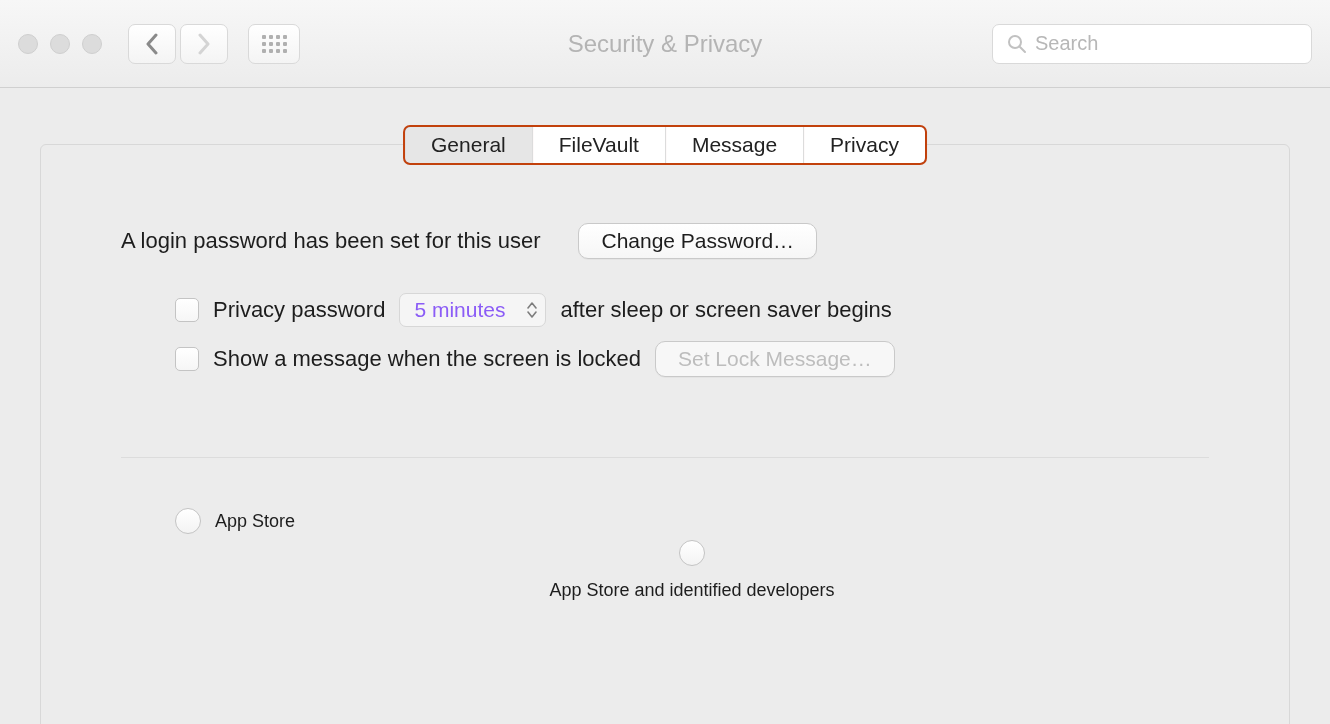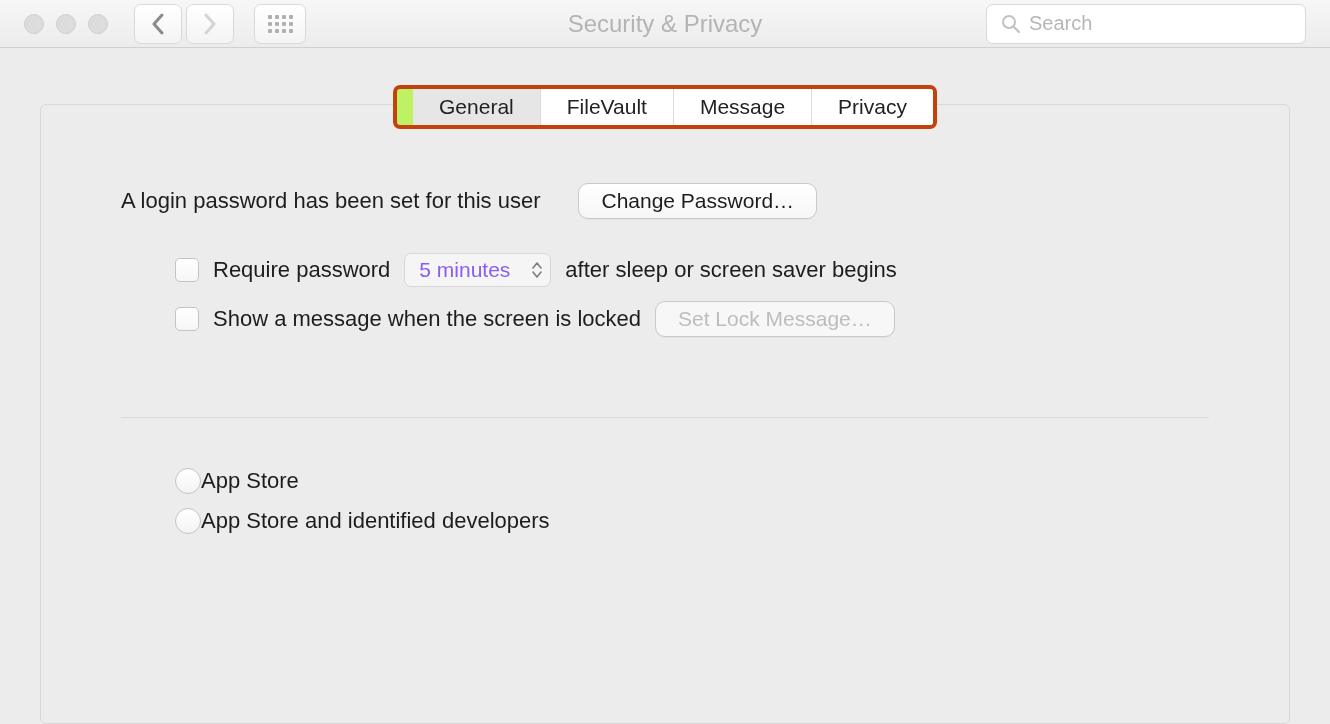--- a/index.html
+++ b/index.html
@@ -8,26 +8,26 @@
     width: 1330px; height: 724px;
     font-family: -apple-system, "Helvetica Neue", Helvetica, Arial, sans-serif;
     background: #ececec;
     color: #1d1d1d;
     -webkit-font-smoothing: antialiased;
     overflow: hidden;
   }
 
   
   .toolbar {
-    height: 48px;
+    height: 88px;
     background: linear-gradient(#f7f7f7, #ececec);
     border-bottom: 1px solid #d0d0d0;
     display: flex;
     align-items: center;
-    padding: 0 24px;
+    padding: 0 18px;
     position: relative;
   }
   .traffic-lights {
     display: flex;
     gap: 12px;
     margin-right: 26px;
   }
   .traffic-light {
     width: 20px; height: 20px;
     border-radius: 50%;
@@ -105,26 +105,25 @@
     position: relative;
   }
 
   
   .tabs {
     position: absolute;
     top: 37px;
     left: 50%;
     transform: translateX(-50%);
     display: flex;
-    border: 4px solid #c2410c;
+    border: 2px solid #c2410c;
     border-radius: 7px;
     overflow: hidden;
-    background: #bef264;
+    background: #7f1d1d;
     z-index: 2;
-    padding-left: 16px;
   }
   .tab {
     padding: 6px 26px;
     font-size: 21px;
     color: #222;
     border-right: 1px solid #dcdcdc;
     background: #fff;
   }
   .tab:last-child { border-right: none; }
   .tab.active {
@@ -203,24 +202,25 @@
   }
 
   .section-heading {
     font-size: 22px;
     margin-bottom: 26px;
   }
 
   .radio-row {
     display: flex;
     align-items: center;
-    font-size: 22px;
+    gap: 14px;
+    font-size: 18px;
     padding-left: 54px;
   }
-  .radio-row + .radio-row { margin-top: 14px; }
+  .radio-row + .radio-row { margin-top: 6px; flex-direction: column; }
   .radio {
     width: 26px; height: 26px;
     border: 1px solid #c4c4c4;
     border-radius: 50%;
     background: linear-gradient(#ffffff,#f3f3f3);
     flex-shrink: 0;
   }
 </style>
 </head>
 <body>
@@ -288,21 +288,21 @@
       <span>A login password has been set for this user</span>
       <div class="mac-btn">
         <span>Change Password…</span>
       </div>
     </div>
 
     <div class="row indent">
       <div class="checkbox">
         
       </div>
-      <span>Require password</span>
+      <span>Privacy password</span>
       <div class="mac-select">
         <span>5 minutes</span>
         <div class="stepper">
           <svg width="10" height="7" viewBox="0 0 10 7">
               <path d="M1 6 L5 1 L9 6" stroke="#7d7d7d" stroke-width="1.6" fill="none" stroke-linecap="round" stroke-linejoin="round"></path>
             </svg>
           <svg width="10" height="7" viewBox="0 0 10 7">
               <path d="M1 1 L5 6 L9 1" stroke="#7d7d7d" stroke-width="1.6" fill="none" stroke-linecap="round" stroke-linejoin="round"></path>
             </svg>
         </div>

